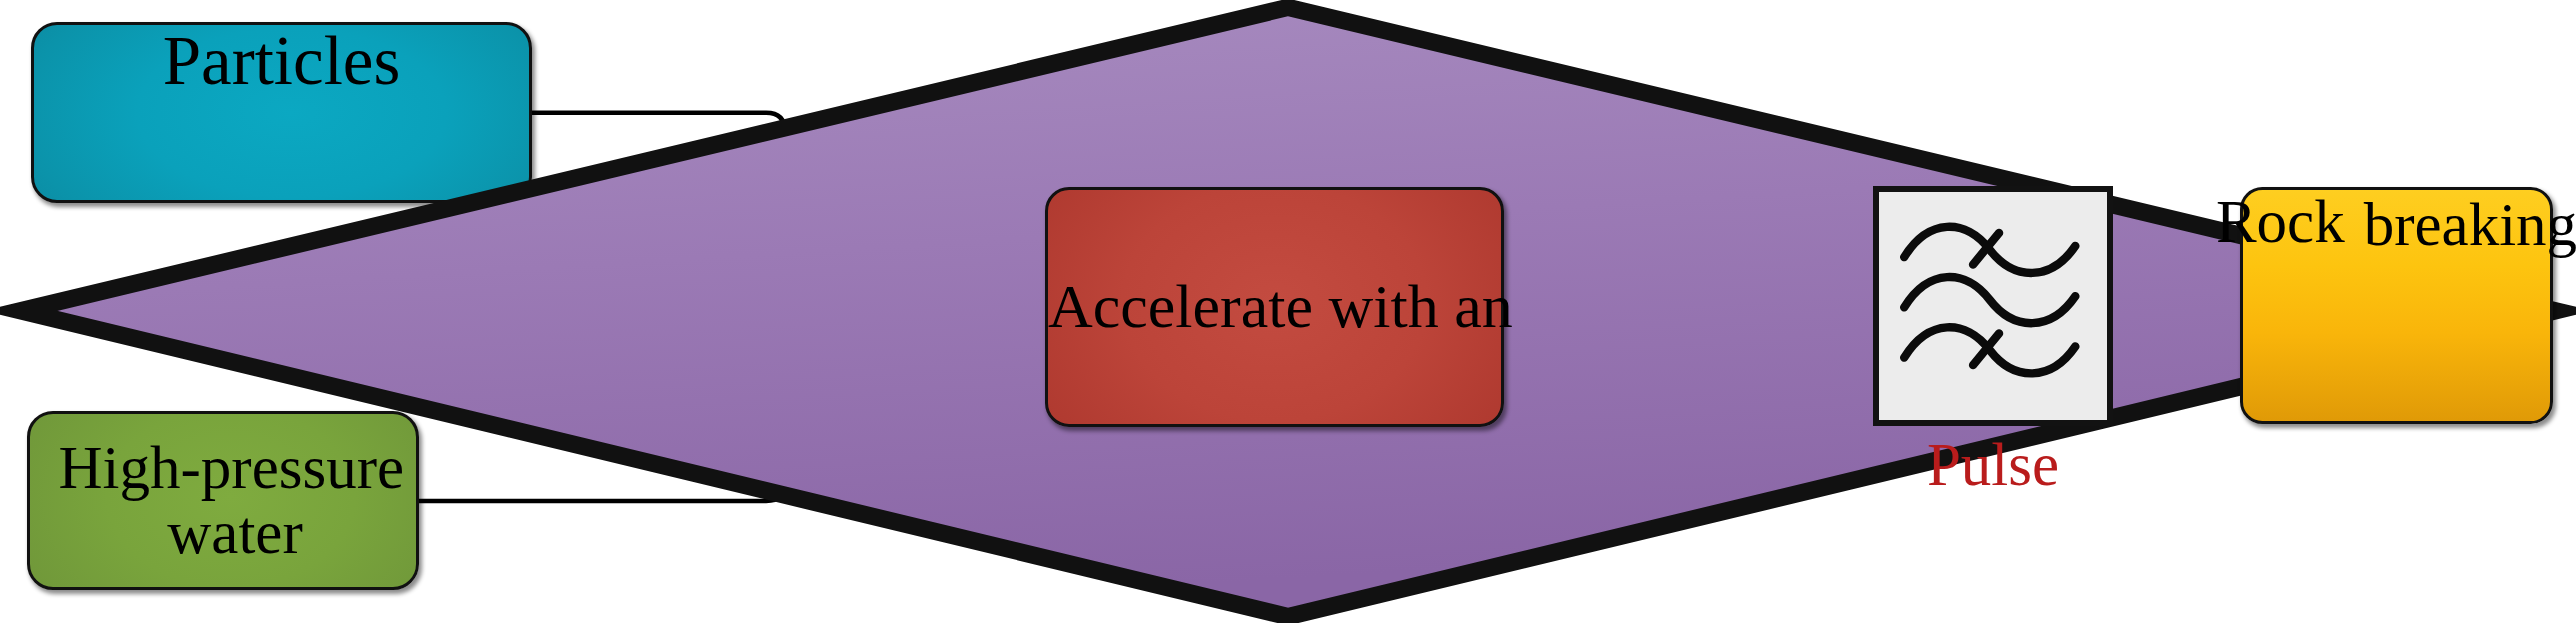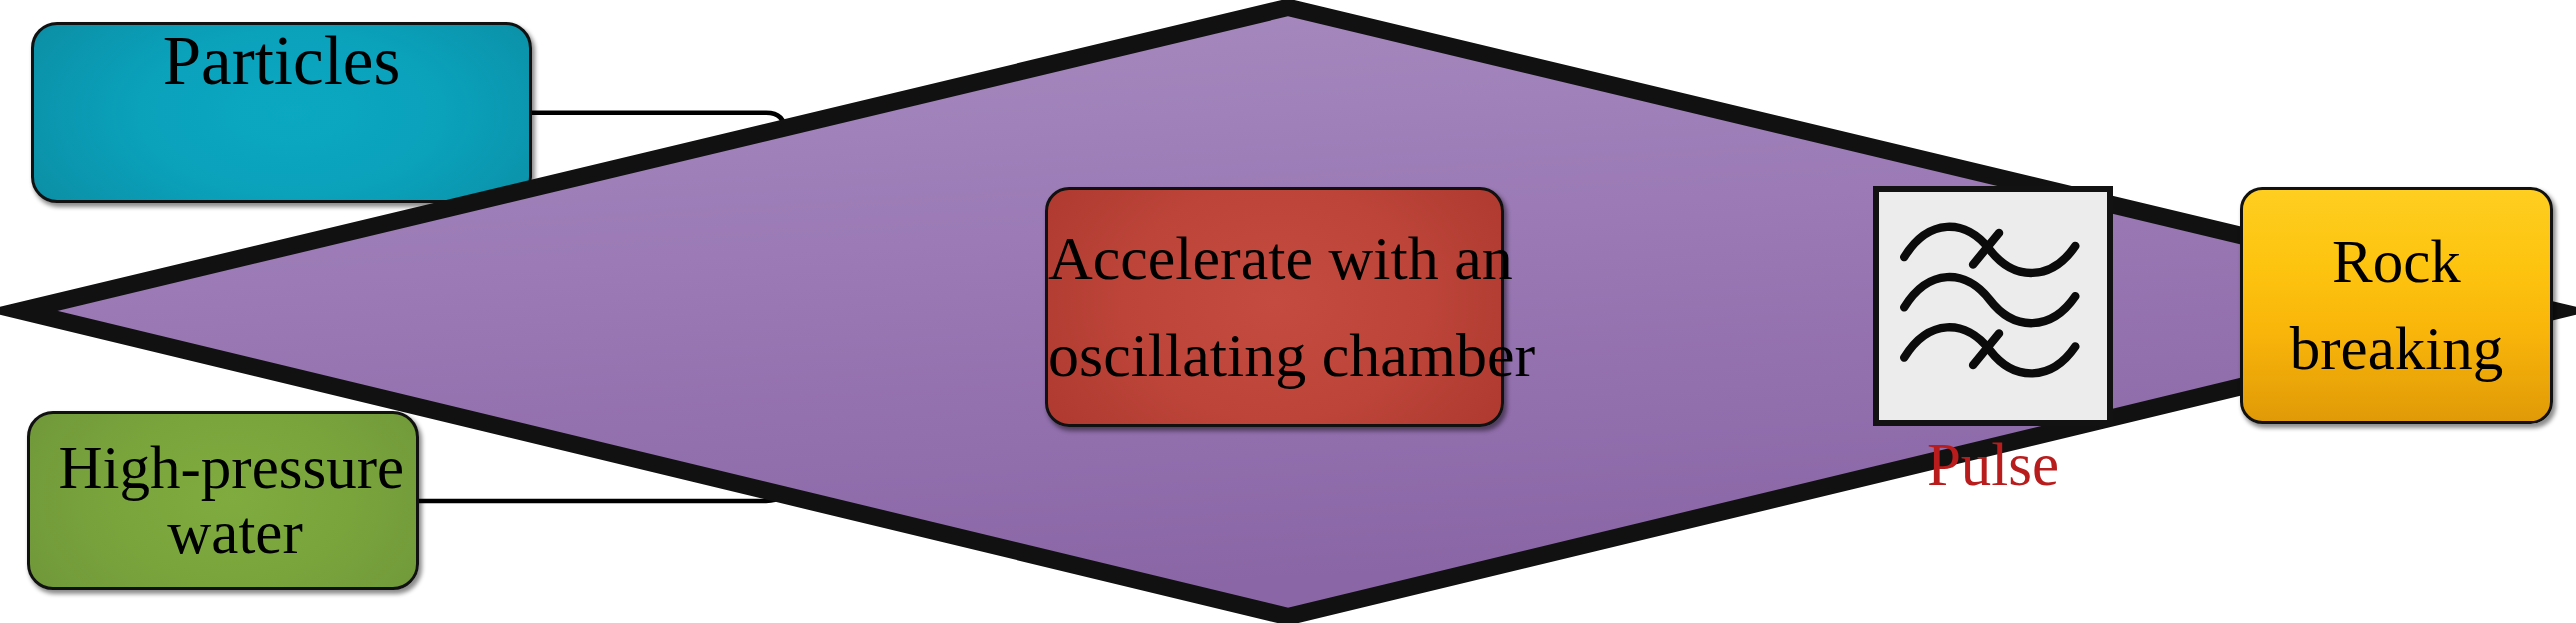--- a/index.html
+++ b/index.html
@@ -141,21 +141,21 @@
     left: 2240px;
     top: 187px;
     width: 313px;
     height: 237px;
     border-radius: 22.3px;
     border: 3.7px solid #111111;
     background: linear-gradient(180deg,
                  #fece20 0%, #fdc40f 33%, #f9b50a 62%, #e09a07 100%);
     box-shadow: 2.8px 3.7px 4.7px rgba(0,0,0,0.45);
     font-size: 61px;
-    flex-direction: column;
+    flex-direction: row;
     justify-content: center;
     gap: 19px;
   }
   #node-rock .line2 { margin-top: 3px; }
 </style>
 </head>
 <body>
 
 <div id="canvas">
 
@@ -211,21 +211,20 @@
       </defs>
       <polygon points="187,3 371,126 187,250 3,126" fill="url(#purpGrad)" stroke="#111111" stroke-width="6" stroke-linejoin="miter"></polygon>
     </svg>
     <div class="dia-label">
       <span>Mixture</span>
     </div>
   </div>
 
   <div class="node" id="node-accelerate">
     <span class="line1">Accelerate with an</span>
-    <span class="line2">oscillating chamber</span>
   </div>
 
   <div class="node" id="node-pulse">
     <svg width="227" height="227" viewBox="0 0 244 244">
       <g fill="none" stroke="#0b0b0b" stroke-width="9" stroke-linecap="round">
 
         <path d="M26,70 C52,28 92,28 118,62 C144,96 184,96 210,58"></path>
         <line x1="100" y1="78" x2="128" y2="44"></line>
 
         <path d="M26,124 C52,82 92,82 118,116 C144,150 184,150 210,112"></path>

